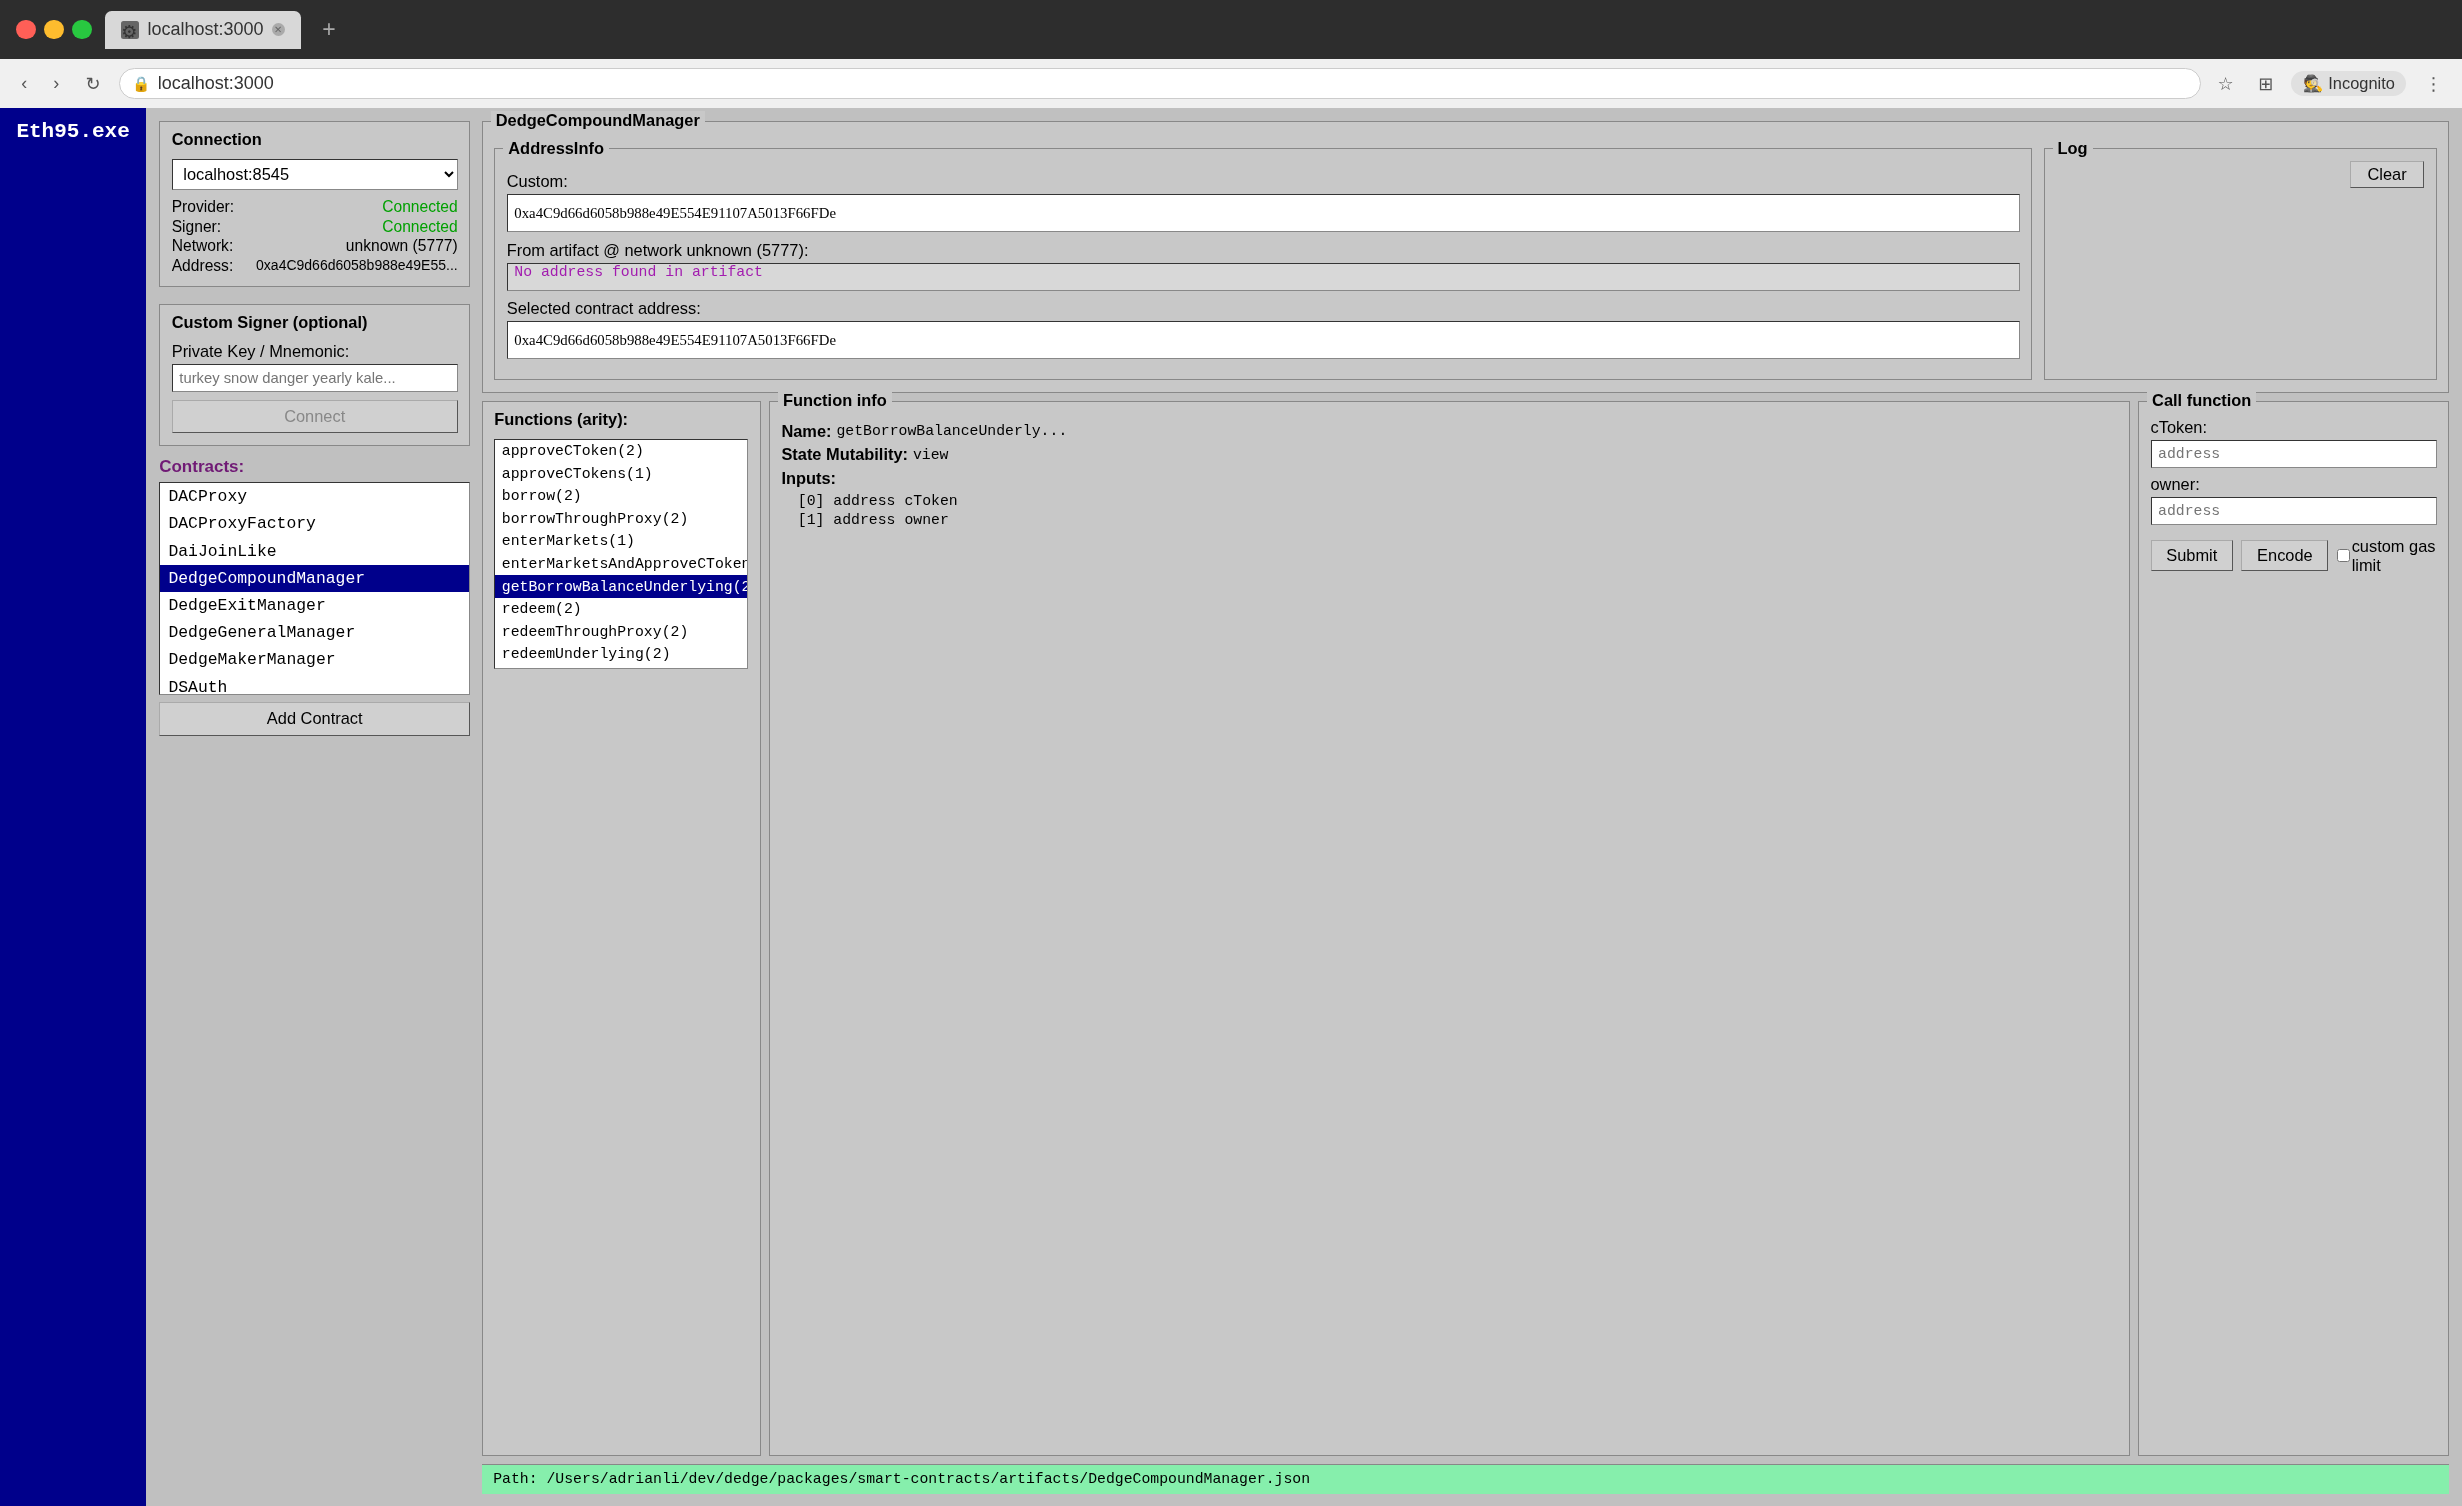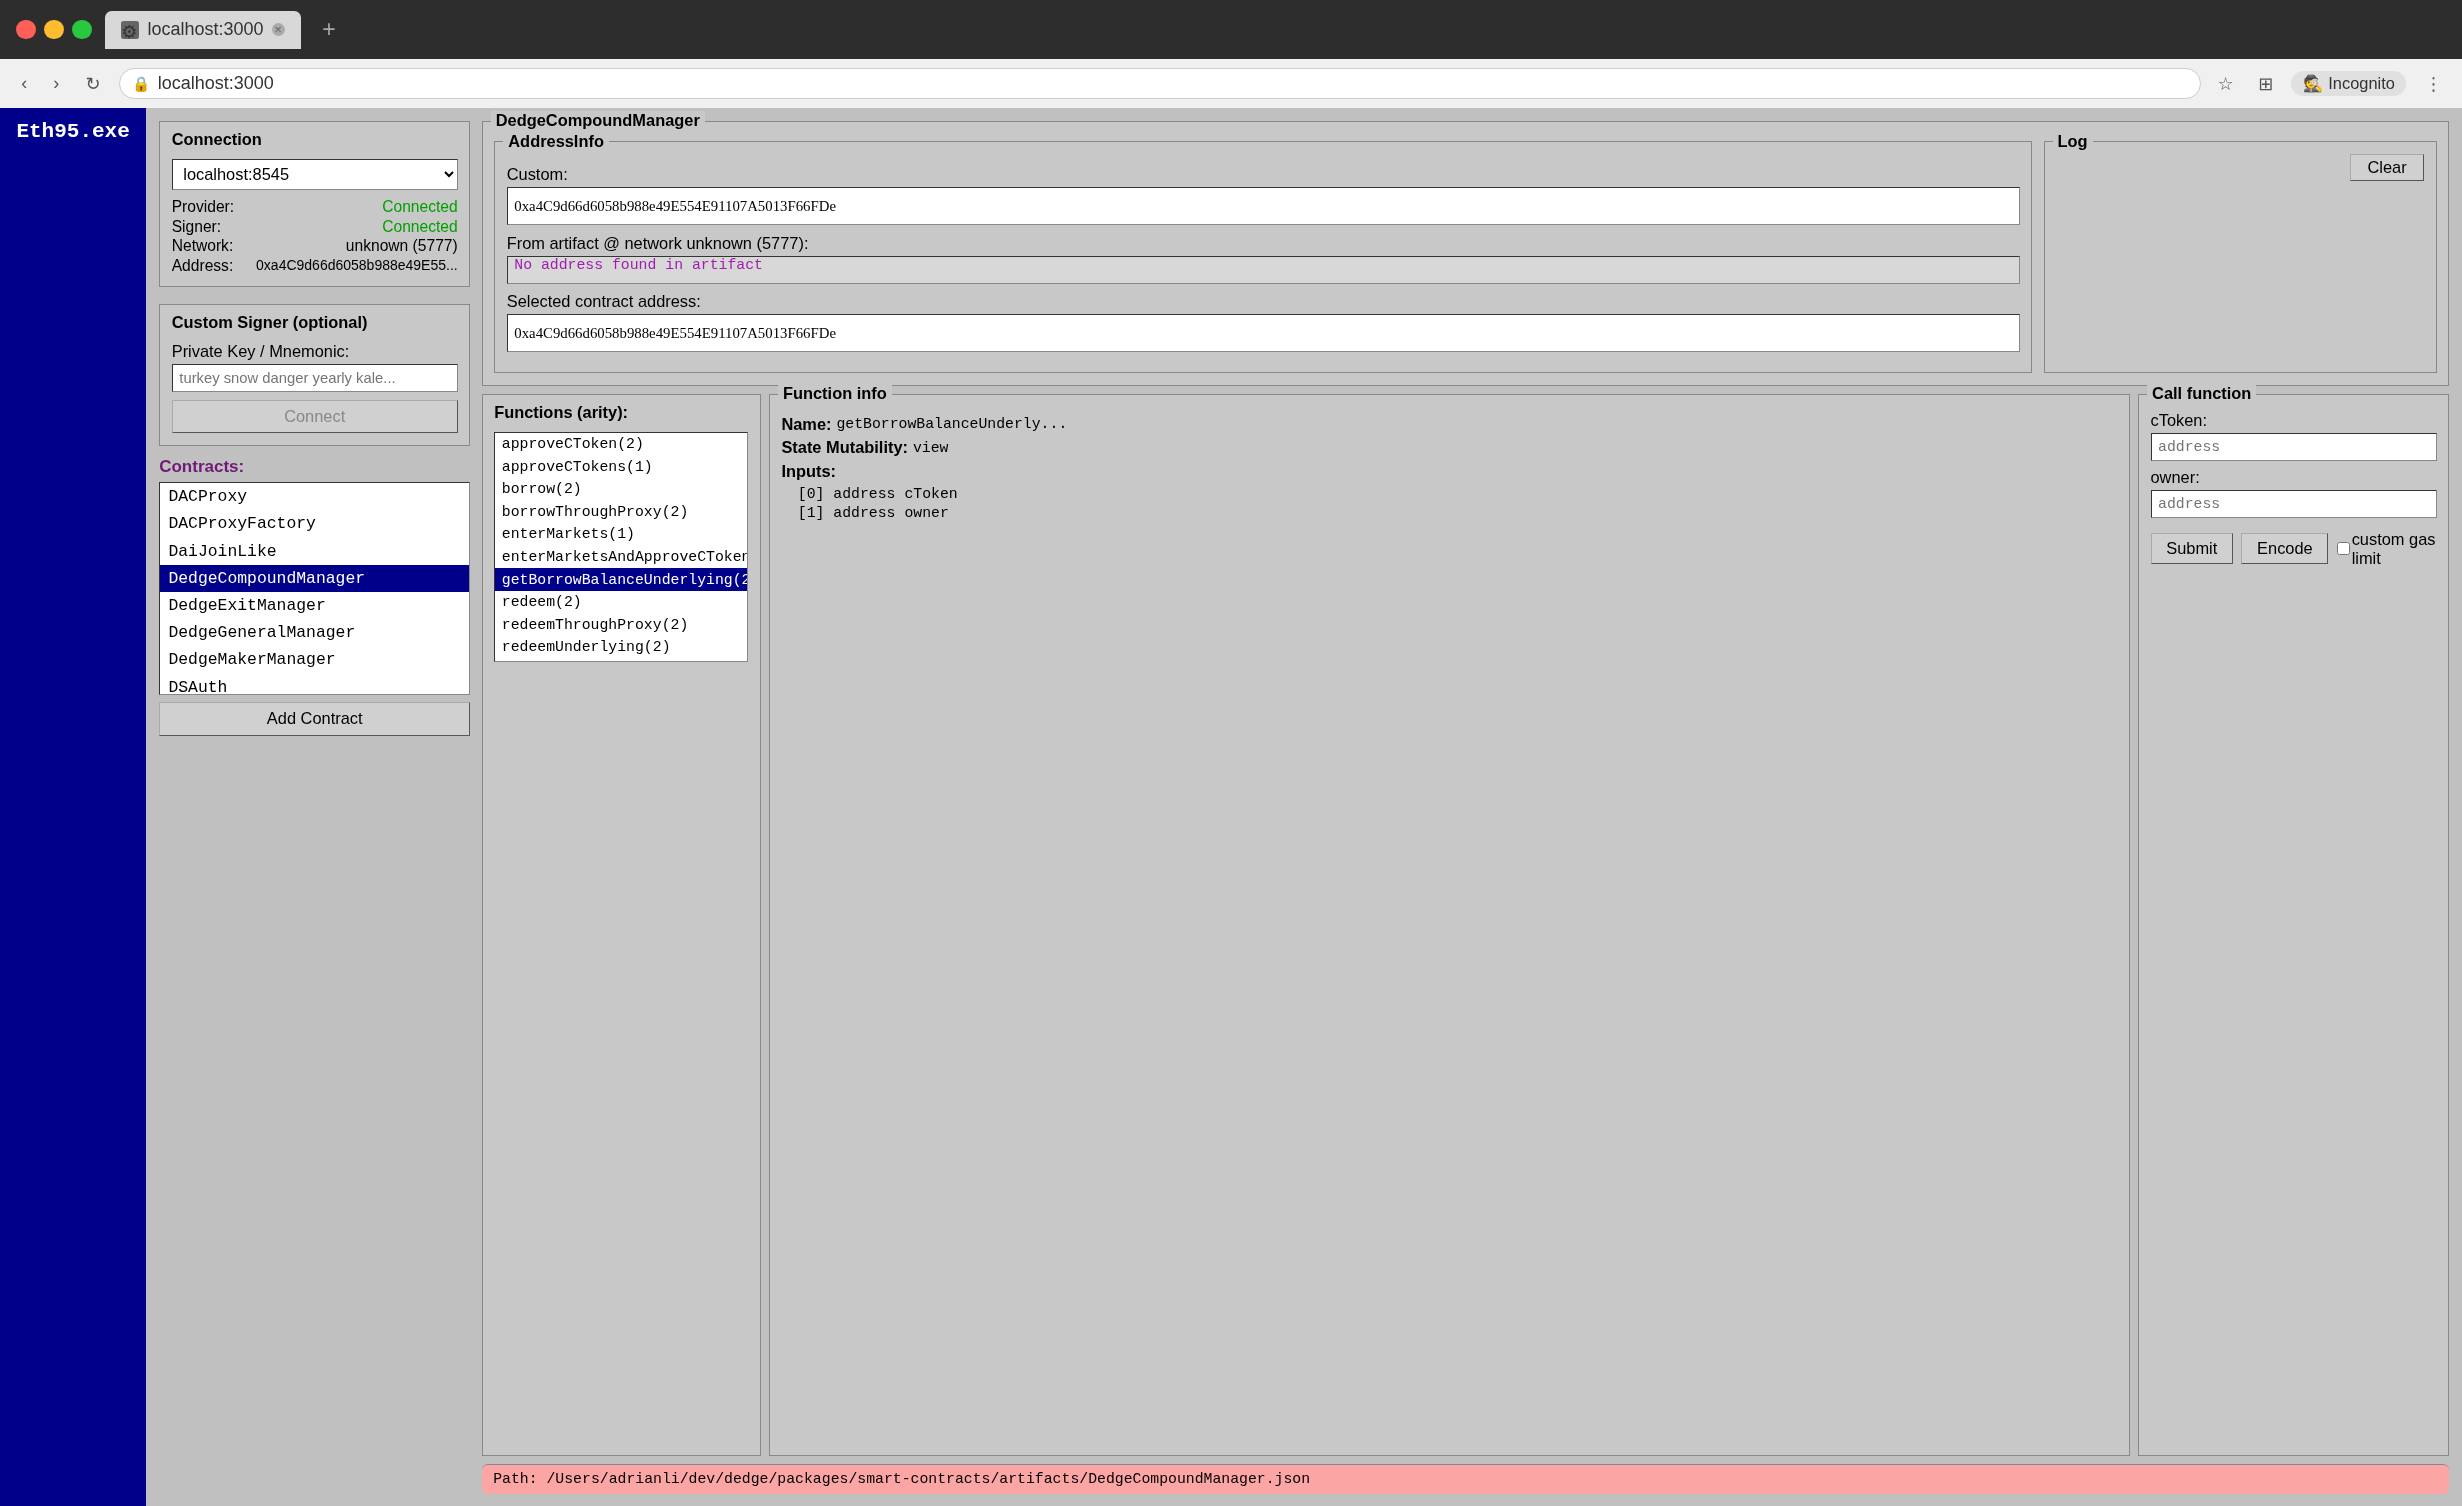--- a/index.html
+++ b/index.html
@@ -502,27 +502,26 @@
     }
 
     .cf-checkbox {
       width: 14.8px;
       height: 14.8px;
       cursor: pointer;
     }
 
     
     .path-bar {
-      background: #fca5a5;
+      background: #86efac;
       border-top: 0.8px solid #888;
       padding: 6.6px 11.5px;
       font-size: 14.8px;
       font-family: 'Courier New', monospace;
       color: #000;
-      border-radius: 6px;
     }
 
     
     .legend {
       font-size: 16.4px;
       font-weight: bold;
       margin-bottom: 9.8px;
       display: block;
     }
 
@@ -636,21 +635,21 @@
           <button class="add-contract-btn">Add Contract</button>
         </div>
 
       </div>
 
       <div class="right-panel">
 
         <div class="right-top-fieldset">
           <span class="legend-inline">DedgeCompoundManager</span>
 
-          <div class="right-top-inner" style="margin-top: 11px;">
+          <div class="right-top-inner" style="margin-top: 18px;">
 
             <div class="address-info-fieldset">
               <span class="legend-inline">AddressInfo</span>
 
               <div class="form-group" style="margin-top: 6.6px;">
                 <label class="form-label">Custom:</label>
                 <input type="text" class="wide-input" value="0xa4C9d66d6058b988e49E554E91107A5013F66FDe" style="">
               </div>
 
               <div class="form-group">

